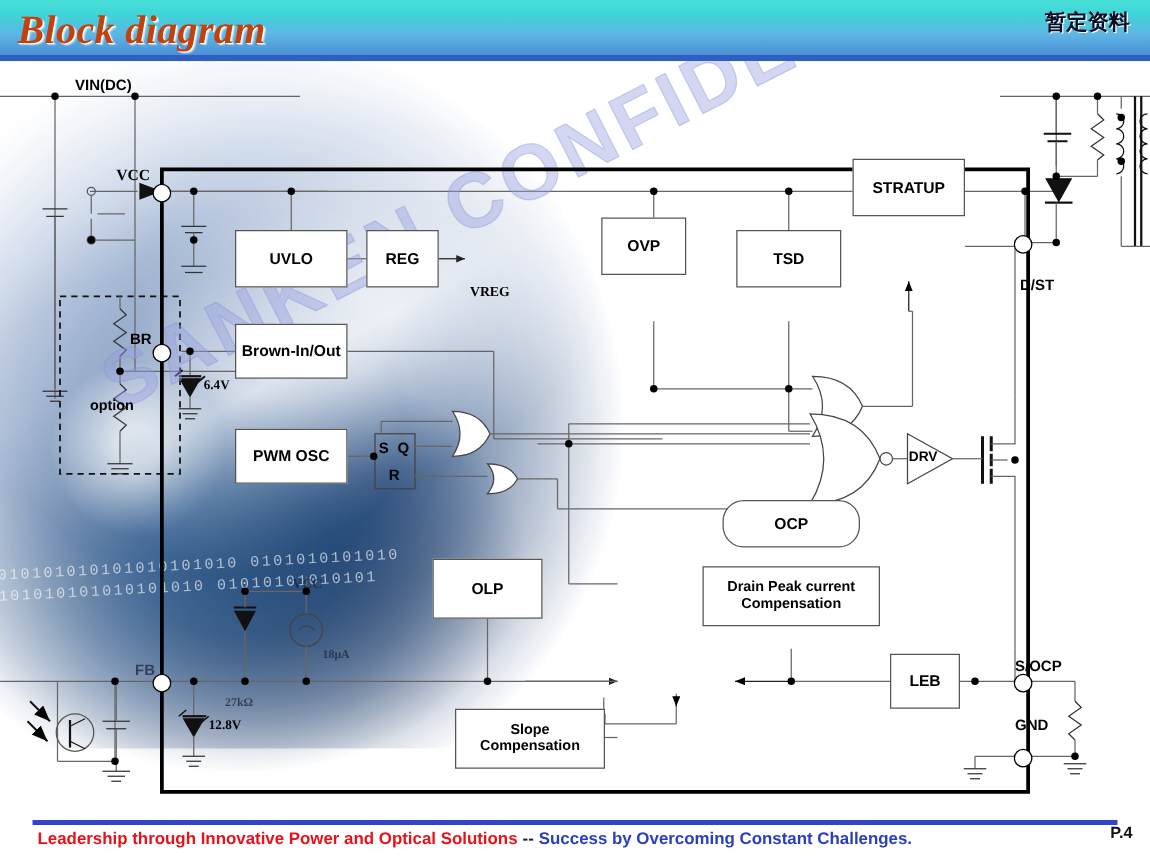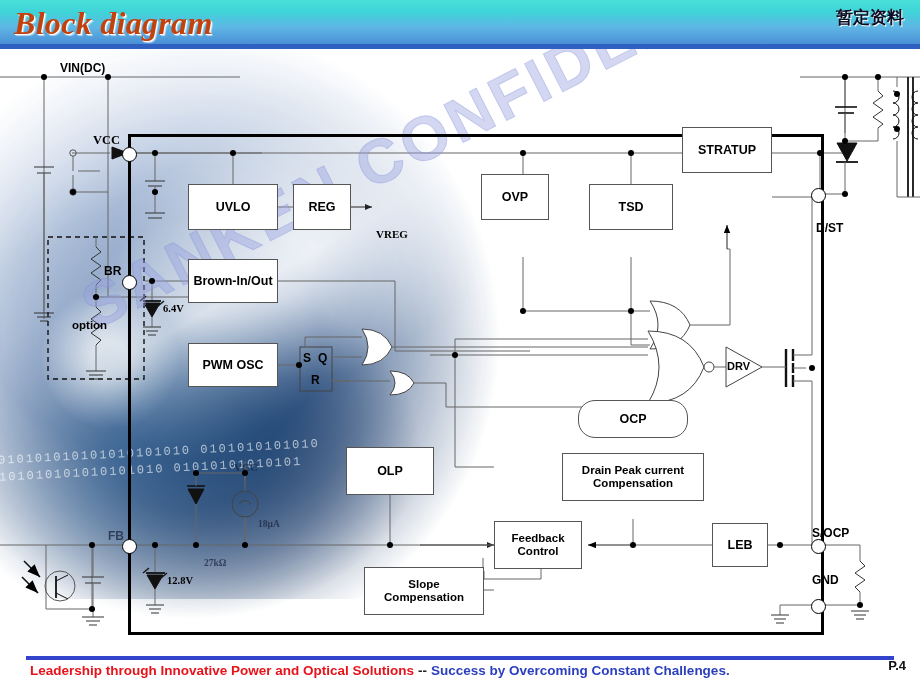--- a/index.html
+++ b/index.html
@@ -416,24 +416,20 @@
     <div class="blk" style="left:682px;top:78px;width:90px;height:46px;">
       <span>STRATUP</span>
     </div>
     <div class="blk" style="left:578px;top:351px;width:110px;height:38px;border-radius:17px;">
       <span>OCP</span>
     </div>
     <div class="blk sm" style="left:562px;top:404px;width:142px;height:48px;flex-direction:column;">
       <span>Drain Peak current</span>
       <span>Compensation</span>
     </div>
-    <div class="blk sm" style="left:494px;top:472px;width:88px;height:48px;flex-direction:column;">
-      <span>Feedback</span>
-      <span>Control</span>
-    </div>
     <div class="blk" style="left:712px;top:474px;width:56px;height:44px;">
       <span>LEB</span>
     </div>
 
     <div class="lbl" style="left:727px;top:311px;font-size:11px;">DRV</div>
 
     <div class="lbl" style="left:303px;top:302px;font-size:12px;">S</div>
     <div class="lbl" style="left:318px;top:302px;font-size:12px;">Q</div>
     <div class="lbl" style="left:311px;top:324px;font-size:12px;">R</div>
 
@@ -443,21 +439,21 @@
     <div class="lbl faint" style="left:108px;top:480px;font-size:12px;">FB</div>
     <div class="lbl" style="left:816px;top:156px;font-size:12px;margin-top:16px;">D/ST</div>
     <div class="lbl" style="left:812px;top:477px;font-size:12px;">S/OCP</div>
     <div class="lbl" style="left:812px;top:524px;font-size:12px;">GND</div>
     <div class="lbl serif" style="left:376px;top:151px;margin-top:28px;">VREG</div>
     <div class="lbl" style="left:72px;top:270px;font-size:11.5px;">option</div>
     <div class="lbl serif faint" style="left:234px;top:412px;font-size:11px;">VCC</div>
 
     <div class="lbl serif" style="left:163px;top:254px;font-size:10.5px;">6.4V</div>
     <div class="lbl serif" style="left:167px;top:526px;font-size:10.5px;">12.8V</div>
-    <div class="lbl serif faint tiny" style="left:204px;top:477px;">27kΩ</div>
+    <div class="lbl serif faint tiny" style="left:180px;top:477px;">27kΩ</div>
     <div class="lbl serif faint tiny" style="left:258px;top:438px;">18μA</div>
 
     <div class="node" style="left:41px;top:25px;"></div>
     <div class="node" style="left:105px;top:25px;"></div>
     <div class="node" style="left:70px;top:140px;"></div>
     <div class="node" style="left:152px;top:101px;"></div>
     <div class="node" style="left:152px;top:140px;"></div>
     <div class="node" style="left:93px;top:245px;"></div>
     <div class="node" style="left:149px;top:229px;"></div>
     <div class="node" style="left:230px;top:101px;"></div>

